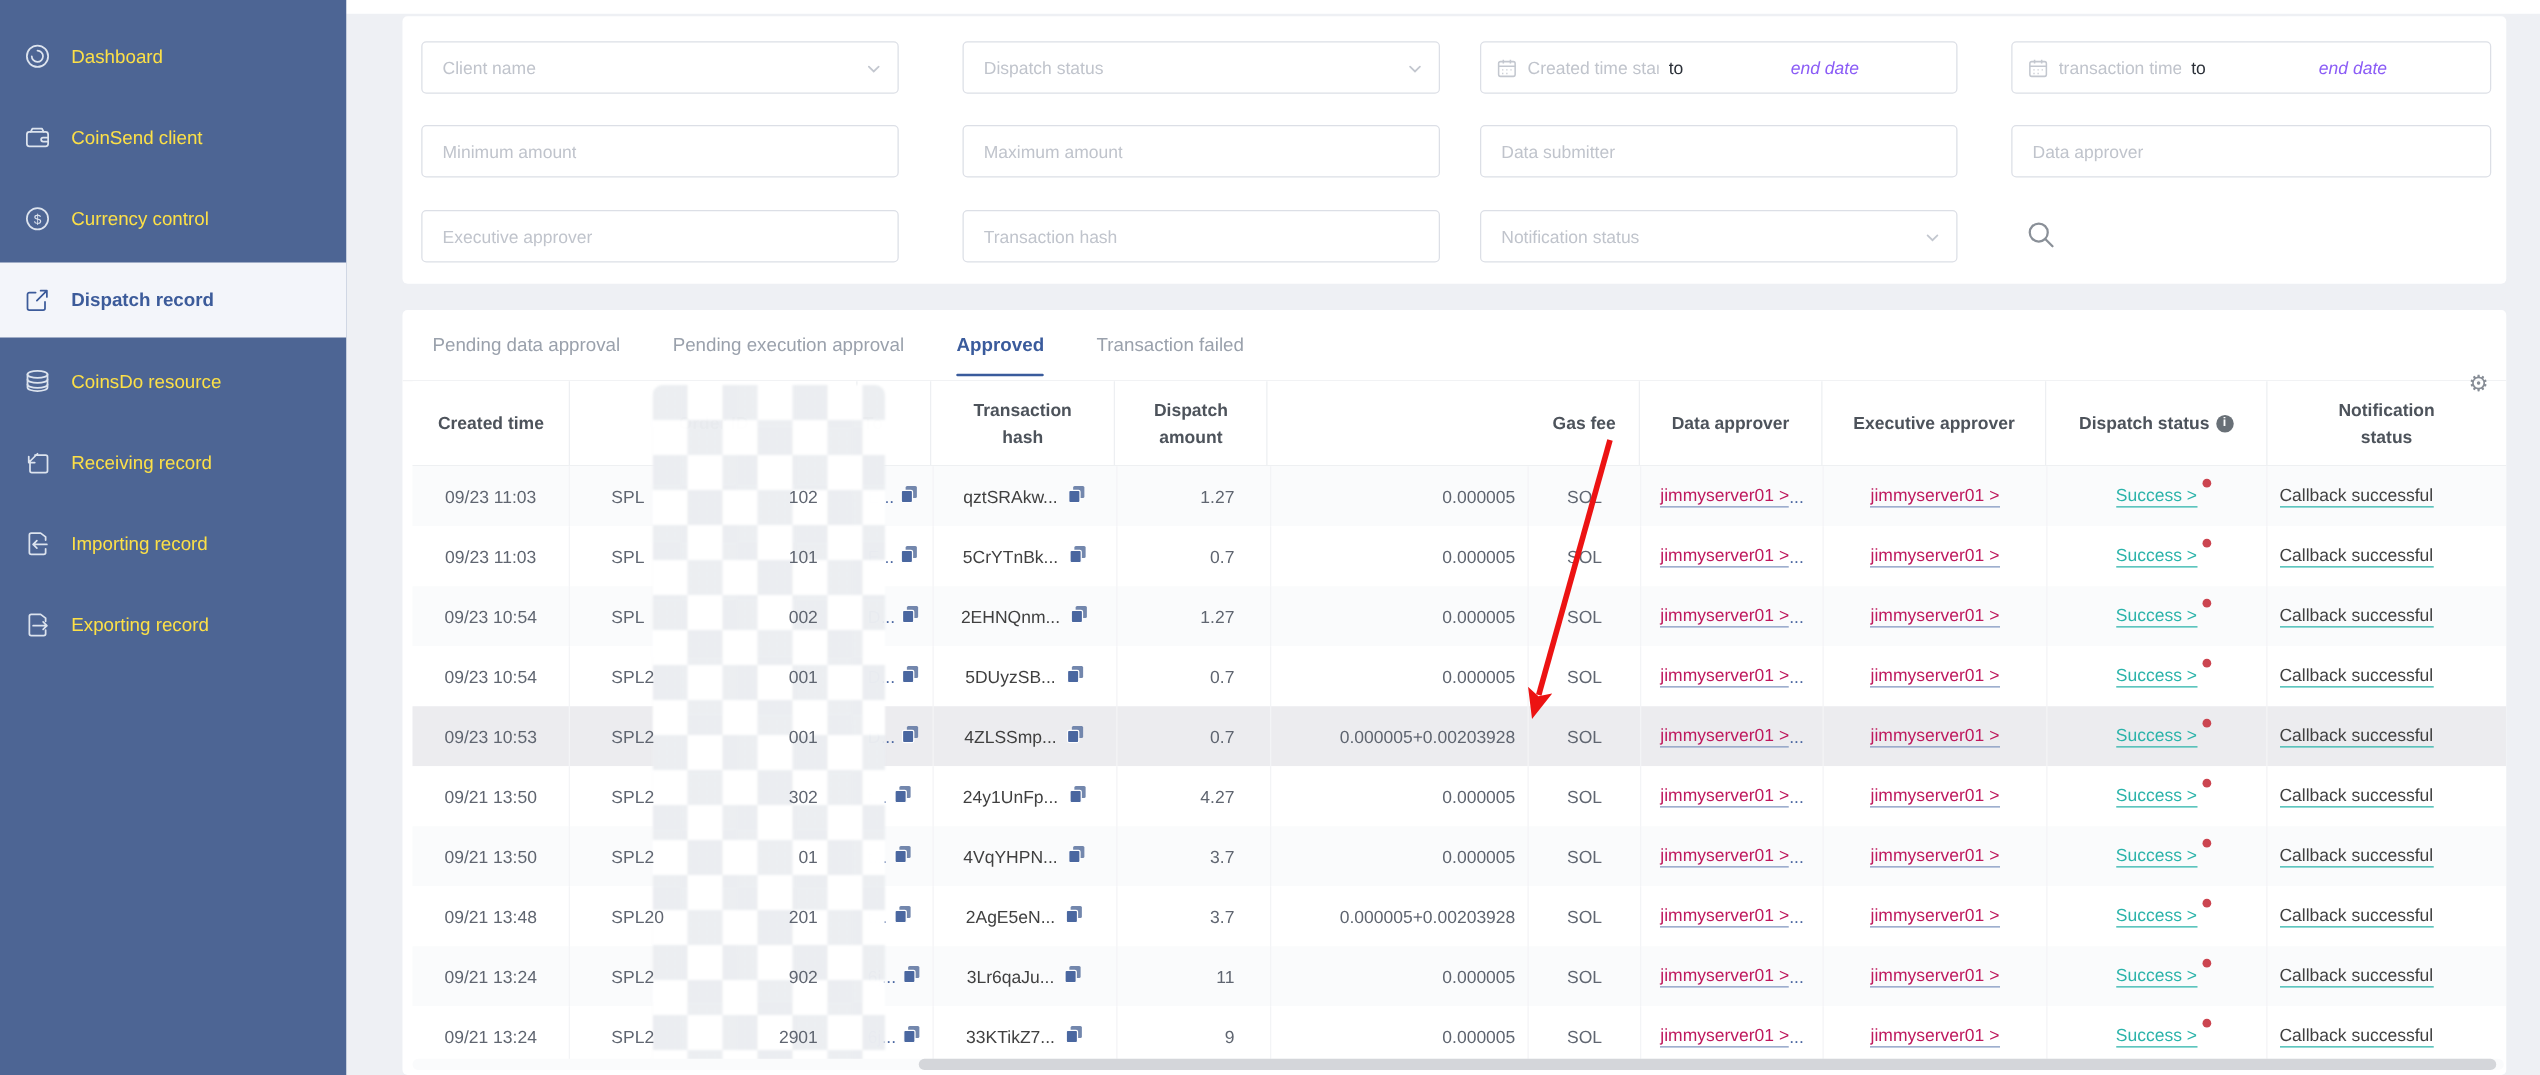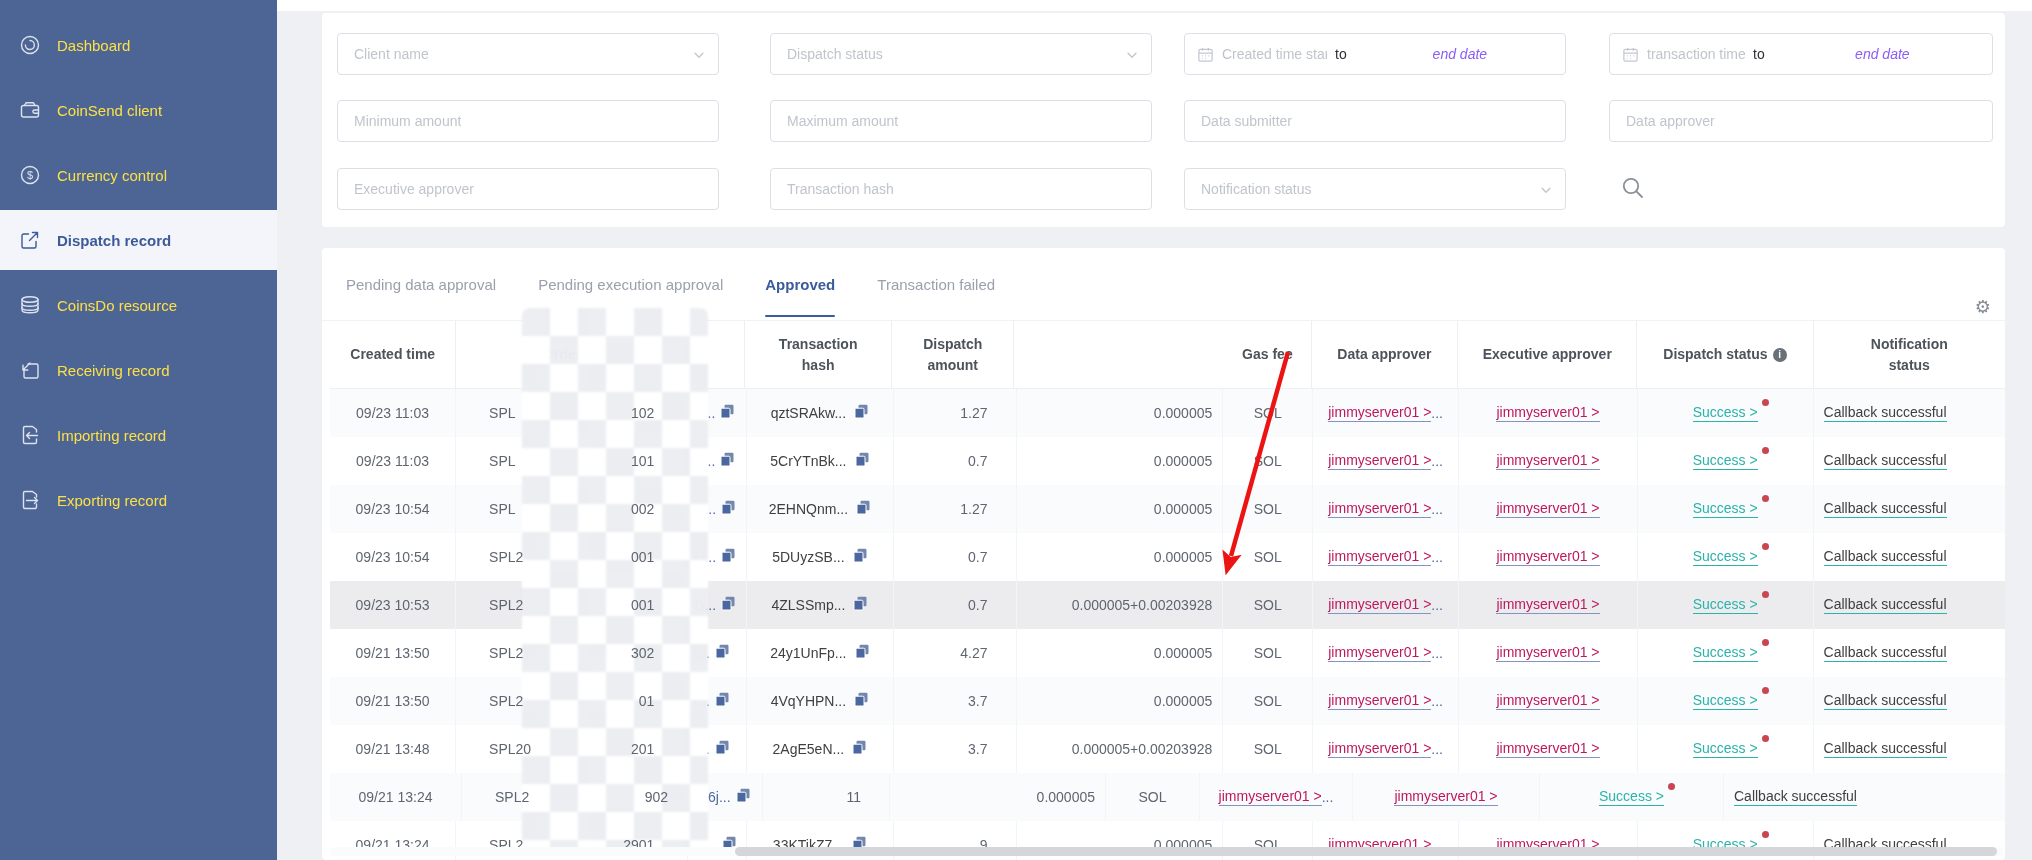--- a/index.html
+++ b/index.html
@@ -31,21 +31,21 @@
   .r1 { top:20px; } .r2 { top:87px; } .r3 { top:155px; }
   .fc1 { left:15px; } .fc2 { left:448px; } .fc3 { left:862px; } .fc4 { left:1287px; width:384px; }
   .date-field { padding-left:12px; gap:8px; cursor:pointer; }
   .date-start { width:105px; overflow:hidden; white-space:nowrap; color:#c0c4cc; }
   .date-to { color:#2b3038; }
   .date-end { flex:1; display:flex; justify-content:center; color:#8b5cf6;font-style:italic; }
   .search-btn { position:absolute; left:1298px; top:162px; width:28px; height:28px; cursor:pointer; }
 
   
   .table-card { top:248px; height:612px; overflow:hidden; }
-  .tabs { height:73px; display:flex; align-items:center; padding-left:24px; gap:42px;
+  .tabs { height:57px; display:flex; align-items:center; padding-left:24px; gap:42px;
           border-bottom:1px solid #f1f2f4; font-size:15px; color:#9aa1ac; }
   .tab { position:relative; height:100%; display:flex; align-items:center; cursor:pointer; white-space:nowrap; }
   .tab.active { color:#3a5b9c; font-weight:bold; }
   .tab.active::after { content:""; position:absolute; left:0; right:0; bottom:3px; height:2.5px; background:#3a5b9c; border-radius:2px; }
   .gear { position:absolute; right:14px; top:50px; font-size:18px; color:#878d96; cursor:pointer; line-height:1; }
 
   .thead { display:flex; height:68px; margin-left:8px; border-bottom:1px solid #eef0f2; background:#fff; }
   .th { display:flex; align-items:center; justify-content:center; text-align:center; font-weight:bold;
         font-size:14px; color:#4d535b; border-right:1px solid #edeff2; line-height:1.5; height:100%; }
   .th:last-child { border-right:none; }
@@ -628,20 +628,27 @@
             <span class="ofrag">SPL2</span>
             <span class="ofrag">902</span>
           </div>
           <div class="cell c3">
             <span>6j...</span>
             <span class="copy-ic"><svg width="15" height="15" viewBox="0 0 15 15">
                 <rect x="4.5" y="0.8" width="9" height="9.5" rx="1.2" fill="#7387ad"></rect>
                 <rect x="1" y="4.2" width="9" height="9.8" rx="1.2" fill="#4a67a0" stroke="#ffffff" stroke-width="1"></rect>
               </svg></span>
           </div>
+          <div class="cell c4">
+            <span>3Lr6qaJu...</span>
+            <span class="copy-ic"><svg width="15" height="15" viewBox="0 0 15 15">
+                <rect x="4.5" y="0.8" width="9" height="9.5" rx="1.2" fill="#7387ad"></rect>
+                <rect x="1" y="4.2" width="9" height="9.8" rx="1.2" fill="#4a67a0" stroke="#ffffff" stroke-width="1"></rect>
+              </svg></span>
+          </div>
           <div class="cell c5">11</div>
           <div class="cell c6">0.000005</div>
           <div class="cell c7">SOL</div>
           <div class="cell c8">
             <span class="approver-link">jimmyserver01 &gt;</span>
             <span class="link-more">...</span>
           </div>
           <div class="cell c9">
             <span class="approver-link">jimmyserver01 &gt;</span>
           </div>

